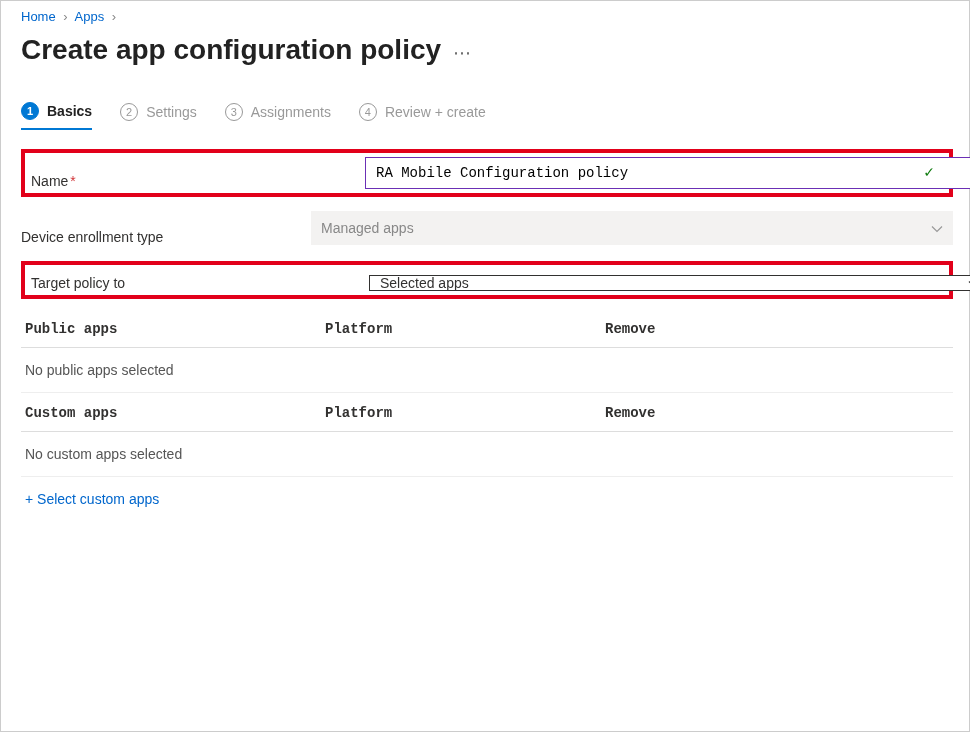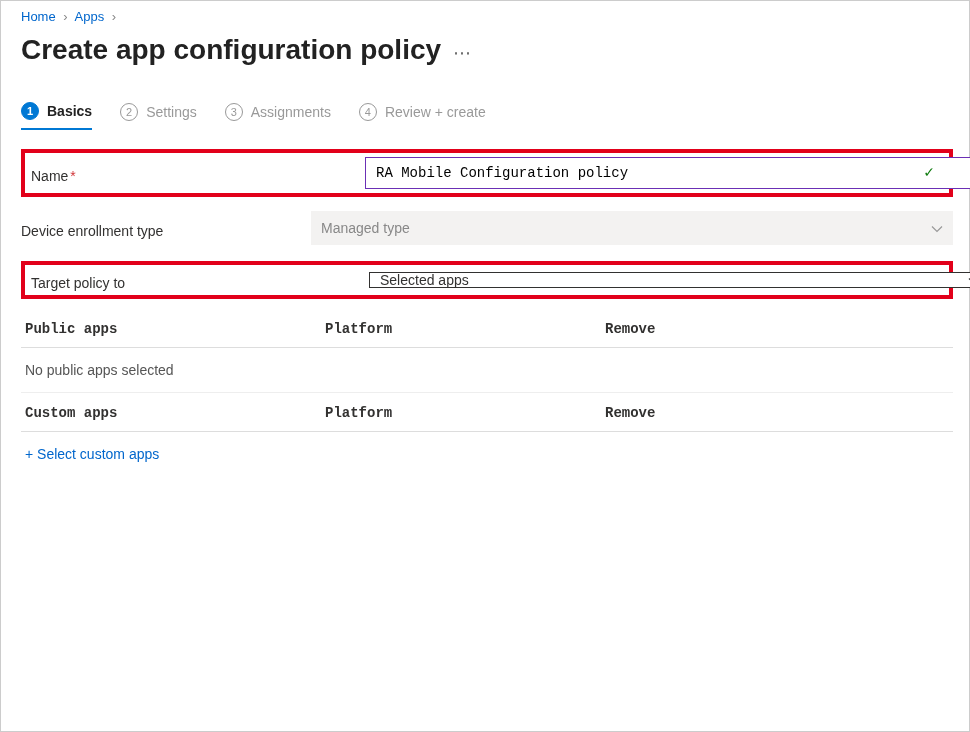--- a/index.html
+++ b/index.html
@@ -30,21 +30,21 @@
   .tabs { display: flex; gap: 28px; border-bottom: 1px solid transparent; margin-bottom: 18px; }
   .tab { display: flex; align-items: center; gap: 8px; padding-bottom: 8px; color: #999; cursor: default; }
   .tab.active { color: #222; border-bottom: 2px solid #0078d4; font-weight: 600; }
   .tab .numcircle {
     width: 18px; height: 18px; border-radius: 50%; display: inline-flex;
     align-items: center; justify-content: center; font-size: 11px;
     border: 1px solid #999; color: #999;
   }
   .tab.active .numcircle { background: #0078d4; border-color: #0078d4; color: #fff; }
 
-  .form-row { display: flex; align-items: center; margin-bottom: 16px; }
+  .form-row { display: flex; align-items: flex-end; margin-bottom: 16px; }
   .form-label { width: 290px; padding-top: 6px; }
   .form-control-wrap { flex: 1; position: relative; }
   .req { color: #d13438; margin-left: 2px; }
   .textinput {
     width: 100%; height: 32px; border: 1px solid #605e5c; padding: 4px 30px 4px 10px;
     font-family: Liberation Mono, monospace; font-size: 14px; margin-left: 44px;
   }
   .textinput.valid { border: 1px solid #6b2fb5; }
   .valid-check {
     position: absolute; right: 8px; top: 7px; color: #107c10; font-size: 14px;
@@ -126,21 +126,21 @@
         <span class="valid-check">✓</span>
       </div>
     </div>
   </div>
 
 
   <div class="form-row">
     <div class="form-label">Device enrollment type</div>
     <div class="form-control-wrap">
       <div class="select-disabled">
-        <span>Managed type</span>
+        <span>Managed apps</span>
         <span class="chevron">
           <svg viewBox="0 0 12 12">
               <path d="M1 3.5 L6 8.5 L11 3.5" stroke="#999" stroke-width="1.2" fill="none"></path>
             </svg>
         </span>
       </div>
     </div>
   </div>
 
   <div class="highlight-box">
@@ -168,15 +168,18 @@
     <div>No public apps selected</div>
   </div>
 
   <div class="section-gap"></div>
 
   <div class="table-header">
     <div class="col-a">Custom apps</div>
     <div class="col-b">Platform</div>
     <div class="col-c">Remove</div>
   </div>
+  <div class="table-row">
+    <div>No custom apps selected</div>
+  </div>
   <div class="add-link">+ Select custom apps</div>
 
 </div>
 
 </body></html>

